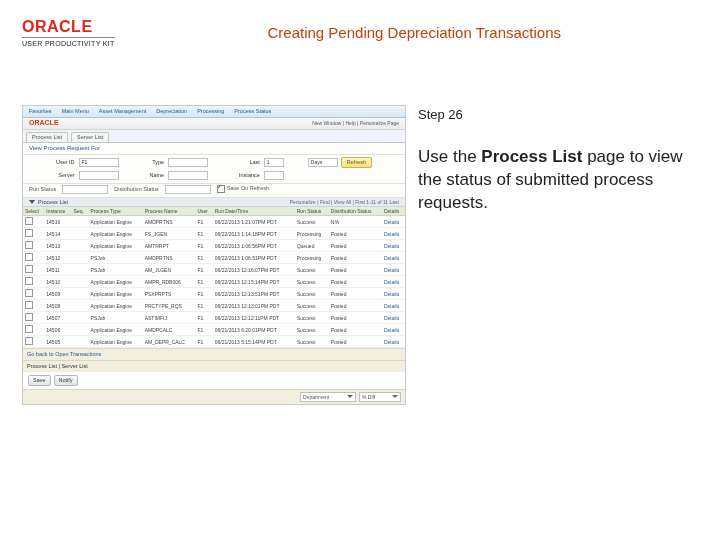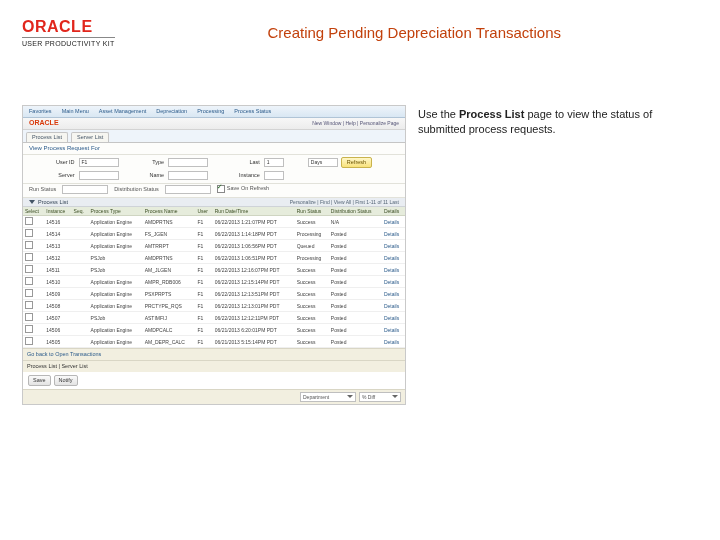--- a/index.html
+++ b/index.html
@@ -69,21 +69,21 @@
   }
   .instr-col {
     flex: 1;
     padding-top: 2px;
   }
   .step-label {
     font-size: 13px;
     margin-bottom: 24px;
   }
   .instr-text {
-    font-size: 11px;
+    font-size: 17px;
     line-height: 1.35;
   }
   .instr-text b { font-weight: 700; }
 
   
   .mini {
     width: 382px;
     border: 1px solid #c9c9c9;
     background: #f4f4f2;
     font-size: 5.5px;
@@ -530,18 +530,19 @@
             </span>
           <span class="mini-dd" style="min-width:36px">
               <span>% Diff</span>
               <span class="car"></span>
             </span>
         </div>
       </div>
     </div>
 
     <div class="instr-col">
+      <div class="step-label">Step 26</div>
       <div class="instr-text">
         <span>Use the </span><b>Process List</b><span> page to view the status of submitted process requests.</span>
       </div>
     </div>
   </div>
 </div>
 
 </body></html>

